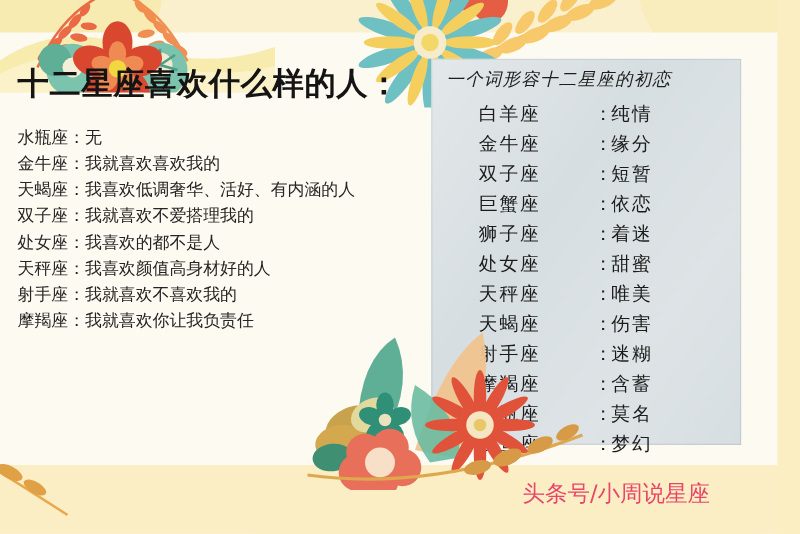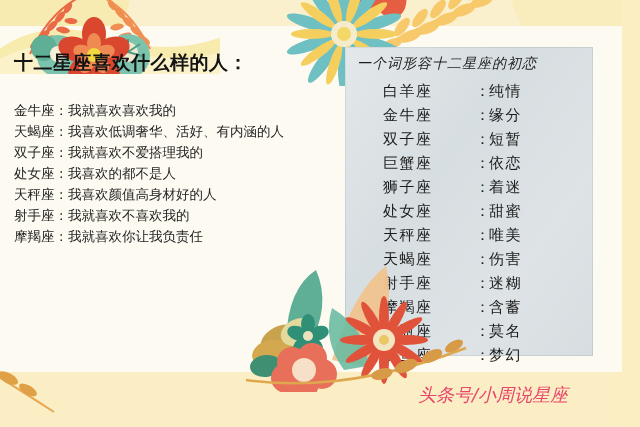--- a/index.html
+++ b/index.html
@@ -38,21 +38,21 @@
     position:absolute;right:-20px;top:-14px;width:150px;height:70px;
     background:#f9ebb4;border-radius:0 0 0 120px;opacity:.6;
   }
 
   
   .deco{position:absolute;pointer-events:none;}
 
   
   .main-title{
     position:absolute;left:14px;top:50px;
-    font-size:19px;font-weight:bold;color:#141414;letter-spacing:.5px;
+    font-size:25px;font-weight:bold;color:#141414;letter-spacing:.5px;
     font-family:"DejaVu Sans","Liberation Sans",sans-serif;
     white-space:nowrap;z-index:6;
   }
   .left-list{
     position:absolute;left:14px;top:100px;width:320px;z-index:6;
   }
   .left-list .row{
     font-size:13.5px;color:#242424;line-height:21px;white-space:nowrap;
     font-family:"DejaVu Sans","Liberation Sans",sans-serif;
   }
@@ -85,21 +85,20 @@
   }
   .note-row .nsign{width:92px;display:inline-block;}
   .note-row .ncolon{width:14px;display:inline-block;}
   .note-row .nword{display:inline-block;}
 
   
   .watermark{
     position:absolute;left:418px;top:383px;
     font-size:18px;color:#e8456a;white-space:nowrap;z-index:9;
     font-family:"DejaVu Sans","Liberation Sans",sans-serif;
-    font-style:italic;
   }
 </style>
 </head>
 <body>
 
 <div id="stage">
 
   <div class="bg-base"></div>
   <div class="bg-cream-top"></div>
   <div class="corner-arc-tl"></div>
@@ -298,20 +297,23 @@
   <svg class="deco" style="left:-10px;top:360px;width:90px;height:60px;" viewBox="0 0 90 60">
     <path d="M -6 8 Q 24 26 64 52" stroke="#e8a94e" stroke-width="2" fill="none"></path>
     <ellipse cx="18" cy="18" rx="11" ry="5" fill="#e0a046" transform="rotate(28 18 18)"></ellipse>
     <ellipse cx="38" cy="30" rx="10" ry="4.6" fill="#e0a046" transform="rotate(30 38 30)"></ellipse>
   </svg>
 
   <div class="main-title">十二星座喜欢什么样的人：</div>
 
   <div class="left-list">
     <div class="row">
+      <span class="sign">水瓶座</span><span class="sep">：</span><span class="desc">无</span>
+    </div>
+    <div class="row">
       <span class="sign">金牛座</span><span class="sep">：</span><span class="desc">我就喜欢喜欢我的</span>
     </div>
     <div class="row">
       <span class="sign">天蝎座</span><span class="sep">：</span><span class="desc">我喜欢低调奢华、活好、有内涵的人</span>
     </div>
     <div class="row">
       <span class="sign">双子座</span><span class="sep">：</span><span class="desc">我就喜欢不爱搭理我的</span>
     </div>
     <div class="row">
       <span class="sign">处女座</span><span class="sep">：</span><span class="desc">我喜欢的都不是人</span>

